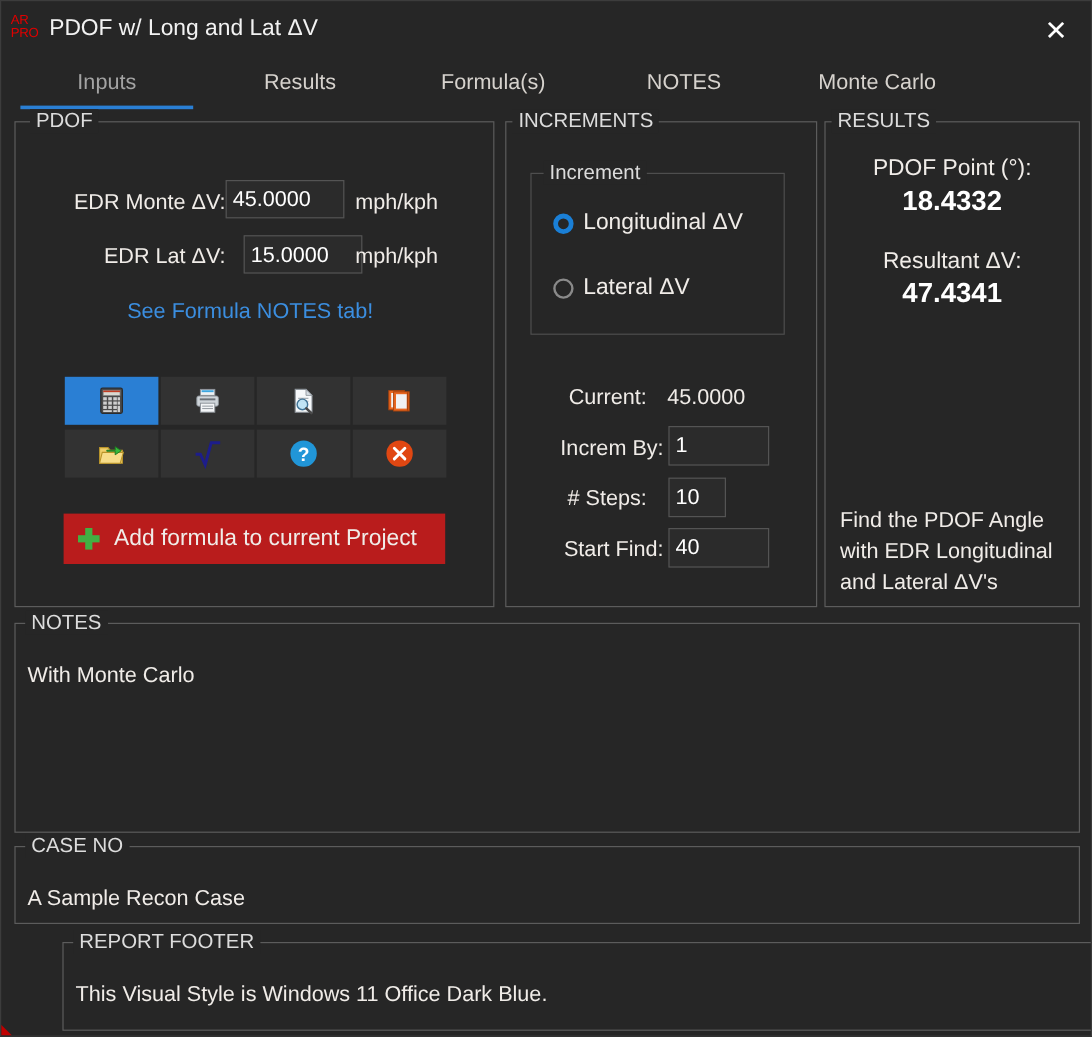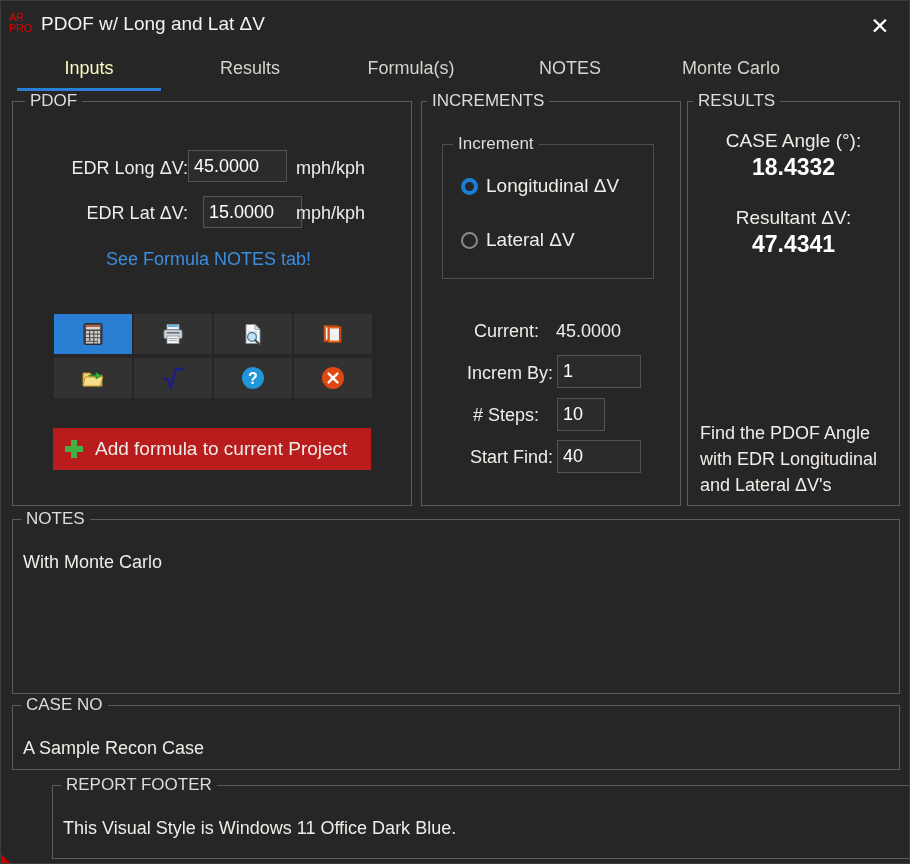--- a/index.html
+++ b/index.html
@@ -73,21 +73,21 @@
     position: absolute;
     top: 0;
     height: 38px;
     font-size: 18px;
     color: #d6d2cd;
     text-align: center;
     cursor: pointer;
     white-space: nowrap;
   }
   .tab .tab-label { display: block; padding-top: 5px; }
-  .tab.active .tab-label { color: #fef9c3; }
+  .tab.active .tab-label { color: #a3a3a3; }
   .tab.active::after {
     content: "";
     position: absolute;
     left: 0; bottom: 0;
     width: 100%;
     height: 3px;
     background: #2a7fd4;
   }
   
   .group {
@@ -267,21 +267,21 @@
       <span class="tab-label">NOTES</span>
     </div>
     <div class="tab" style="left:656px;width:148px;">
       <span class="tab-label">Monte Carlo</span>
     </div>
   </div>
 
   <div class="group" style="left:11px;top:100px;width:400px;height:405px;">
     <div class="legend">PDOF</div>
 
-    <div class="lbl r" style="left:0px;top:56px;width:175px;">EDR Long ΔV:</div>
+    <div class="lbl r" style="left:0px;top:56px;width:175px;">EDR Monte ΔV:</div>
     <input class="field" style="left: 175px; top: 48px; width: 99px; height: 32px;" value="45.0000">
     <div class="lbl" style="left:283px;top:56px;">mph/kph</div>
 
     <div class="lbl r" style="left:0px;top:101px;width:175px;">EDR Lat ΔV:</div>
     <input class="field" style="left: 178px; top: 94px; width: 99px; height: 32px; margin-left: 12px;" value="15.0000">
     <div class="lbl" style="left:283px;top:101px;">mph/kph</div>
 
     <div class="link-note" style="left:93px;top:147px;">See Formula NOTES tab!</div>
   </div>
 
@@ -400,21 +400,21 @@
     <div class="lbl r" style="left:10px;top:303px;width:107px;"># Steps:</div>
     <input class="field" style="left: 135px; top: 296px; width: 48px; height: 33px;" value="10">
 
     <div class="lbl r" style="left:5px;top:345px;width:126px;">Start Find:</div>
     <input class="field" style="left: 135px; top: 338px; width: 84px; height: 33px;" value="40">
   </div>
 
   <div class="group" style="left:686px;top:100px;width:213px;height:405px;">
     <div class="legend" style="left:5px;">RESULTS</div>
 
-    <div class="res-title" style="top:28px;">CASE Angle (°):</div>
+    <div class="res-title" style="top:28px;">PDOF Point (°):</div>
     <div class="res-val" style="top:52px;">18.4332</div>
 
     <div class="res-title" style="top:105px;">Resultant ΔV:</div>
     <div class="res-val" style="top:129px;">47.4341</div>
 
     <div class="res-desc" style="top:318px;">Find the PDOF Angle with EDR Longitudinal and Lateral ΔV's</div>
   </div>
 
   <div class="group" style="left:11px;top:518px;width:888px;height:175px;">
     <div class="legend" style="left:8px;">NOTES</div>

